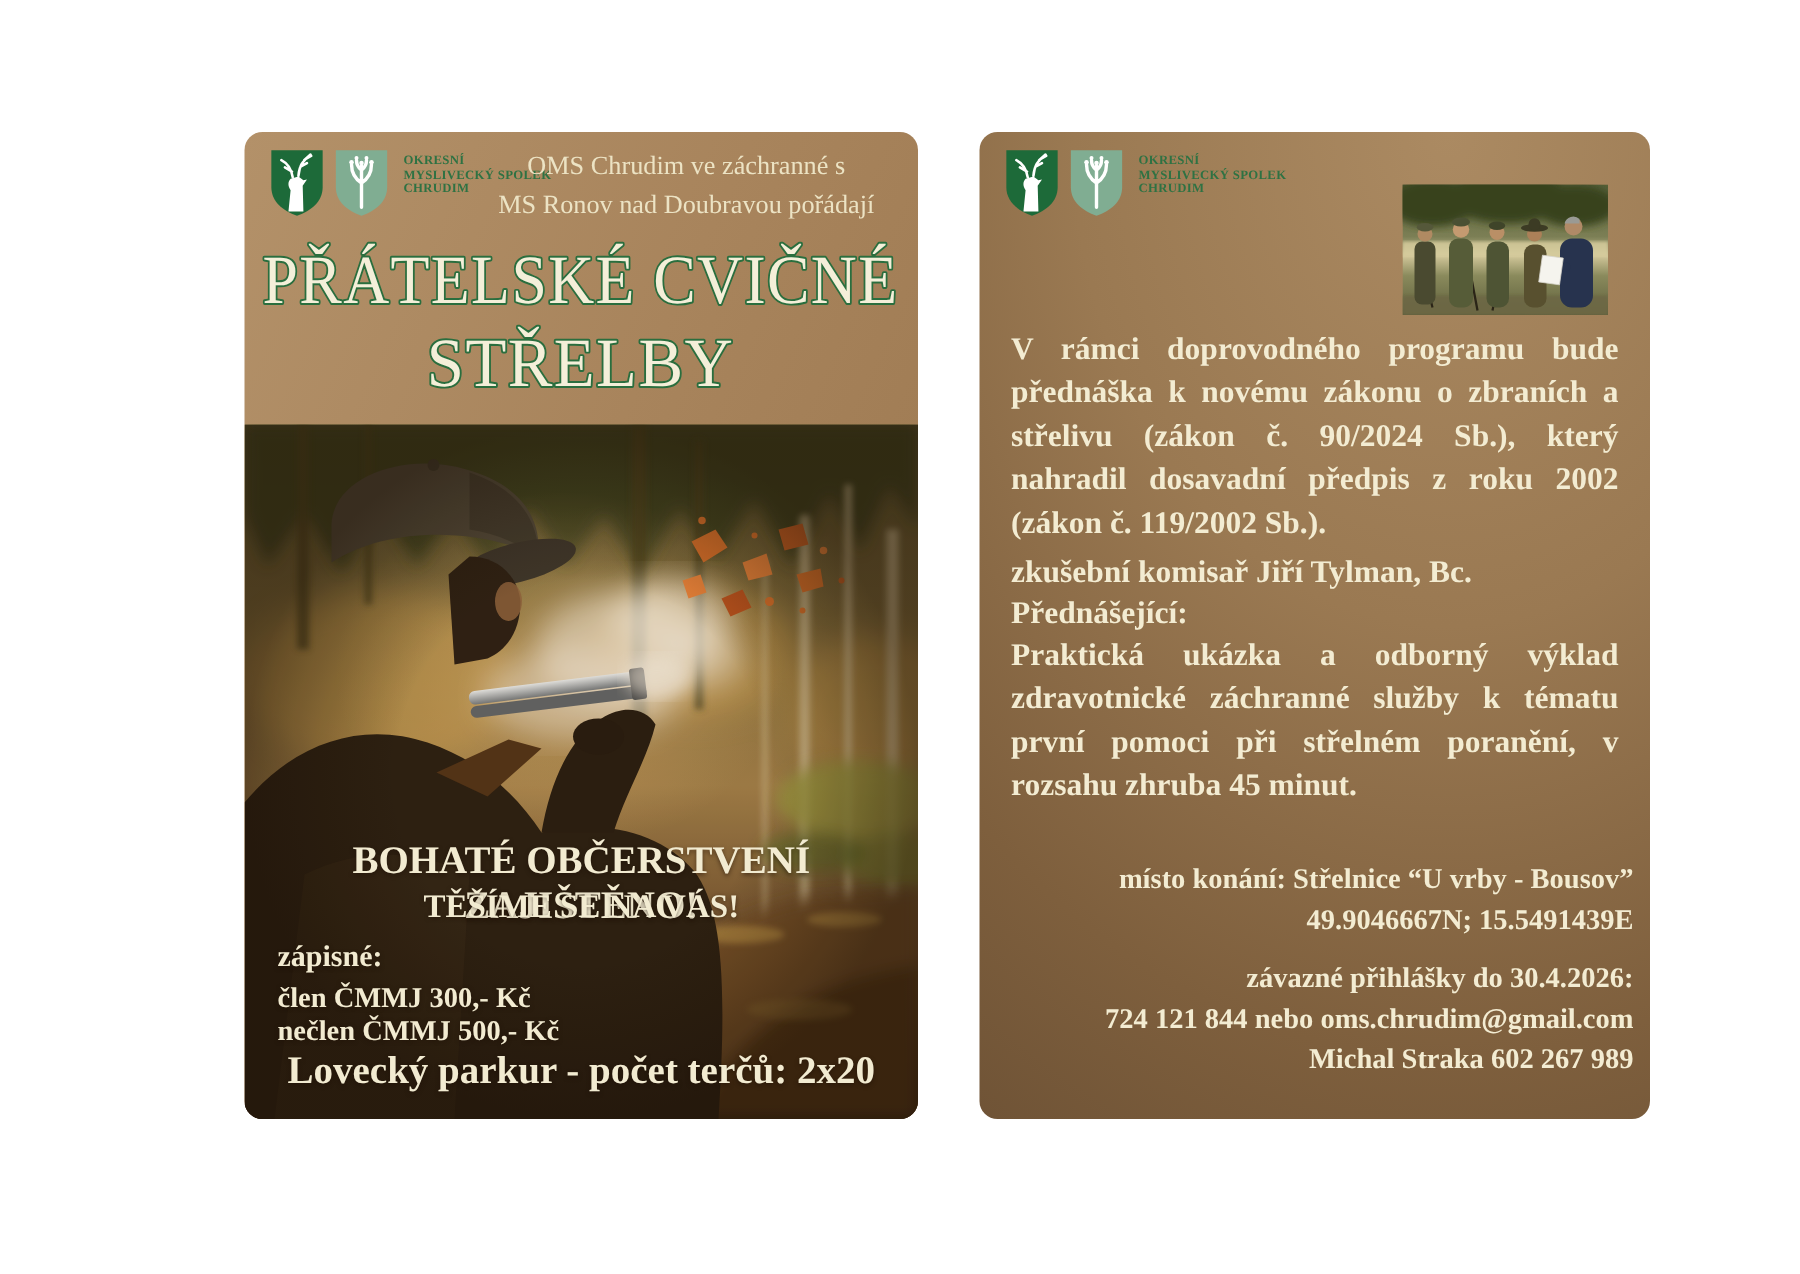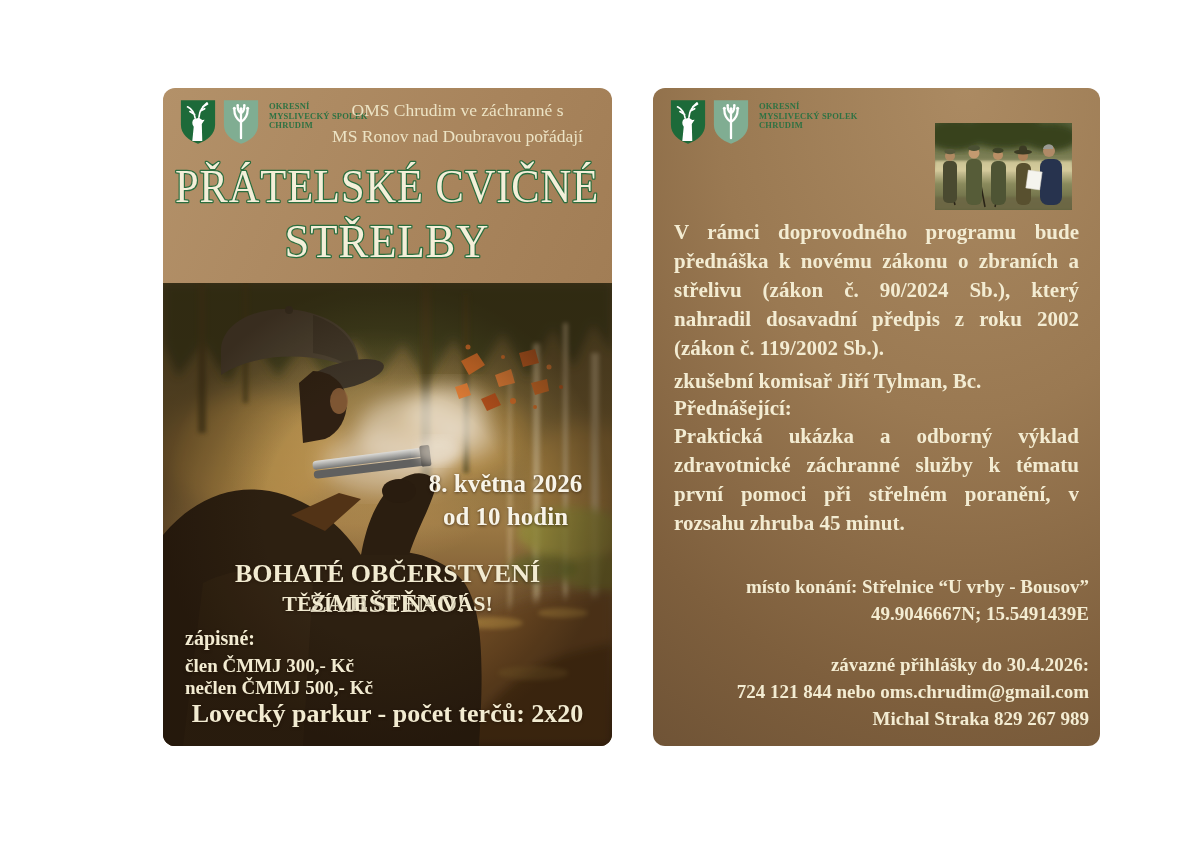--- a/index.html
+++ b/index.html
@@ -31,21 +31,21 @@
   .ov-course{top:416px;left:0;right:0;text-align:center;font-size:26px;}
 
   .rf-photo{position:absolute;left:282px;top:35px;width:137px;height:87px;}
   .rf-body{position:absolute;left:21px;right:21px;top:130px;color:#f3ecd2;font-weight:bold;font-size:21px;line-height:29px;}
   .rf-body p{margin:0;}
   .just{text-align:justify;}
   .rf-lect{line-height:27px;margin-top:5px;}
   .rf-p2{margin-top:15px;}
   .rf-center{text-align:right;font-size:19px;line-height:27px;margin-left:-10px;margin-right:-10px;}
   .rf-venue-block{margin-top:35px;}
-  .rf-deadline-block{margin-top:24px;}
+  .rf-deadline-block{margin-top:12px;}
 </style>
 </head>
 <body>
 
 <div style="position:absolute;inset:0;">
 
   <section id="flyer-left" class="flyer">
 
     <div class="logo-block">
       <svg width="38" height="48" viewBox="0 0 40 50">
@@ -181,24 +181,20 @@
           <rect x="150" y="172" width="118" height="9" rx="4" fill="url(#met)"></rect>
           <rect x="150" y="182" width="118" height="8" rx="4" fill="#5a5f64"></rect>
           <rect x="258" y="170" width="10" height="21" rx="2" fill="#3c4044"></rect>
         </g>
         <ellipse cx="236" cy="208" rx="17" ry="12" fill="#1e150e"></ellipse>
         <ellipse cx="275" cy="168" rx="22" ry="14" fill="#f2ece2" opacity=".6" filter="url(#f5)"></ellipse>
         <rect width="449" height="463" fill="url(#vig1)"></rect>
         <rect width="449" height="463" fill="#b5742c" opacity=".08"></rect>
       </svg>
 
-      <div class="ov ov-date">
-        <div>8. května 2026</div>
-        <div>od 10 hodin</div>
-      </div>
       <div class="ov ov-refresh">BOHATÉ OBČERSTVENÍ ZAJIŠTĚNO!</div>
       <div class="ov ov-welcome">TĚŠÍME SE NA VÁS!</div>
       <div class="ov ov-feelabel">zápisné:</div>
       <div class="ov ov-feerow">
         <span>člen ČMMJ 300,- Kč</span>
         <span>nečlen ČMMJ 500,- Kč</span>
       </div>
       <div class="ov ov-course">Lovecký parkur - počet terčů: 2x20</div>
     </div>
   </section>
@@ -285,18 +281,18 @@
         <div>Přednášející:</div>
       </div>
       <p class="just rf-p2">Praktická ukázka a odborný výklad zdravotnické záchranné služby k tématu první pomoci při střelném poranění, v rozsahu zhruba 45 minut.</p>
       <div class="rf-center rf-venue-block">
         <div>místo konání: Střelnice “U vrby - Bousov”</div>
         <div>49.9046667N; 15.5491439E</div>
       </div>
       <div class="rf-center rf-deadline-block">
         <div>závazné přihlášky do 30.4.2026:</div>
         <div>724 121 844 nebo oms.chrudim@gmail.com</div>
-        <div>Michal Straka 829 267 989</div>
+        <div>Michal Straka 602 267 989</div>
       </div>
     </div>
   </section>
 
 </div>
 
 </body></html>

